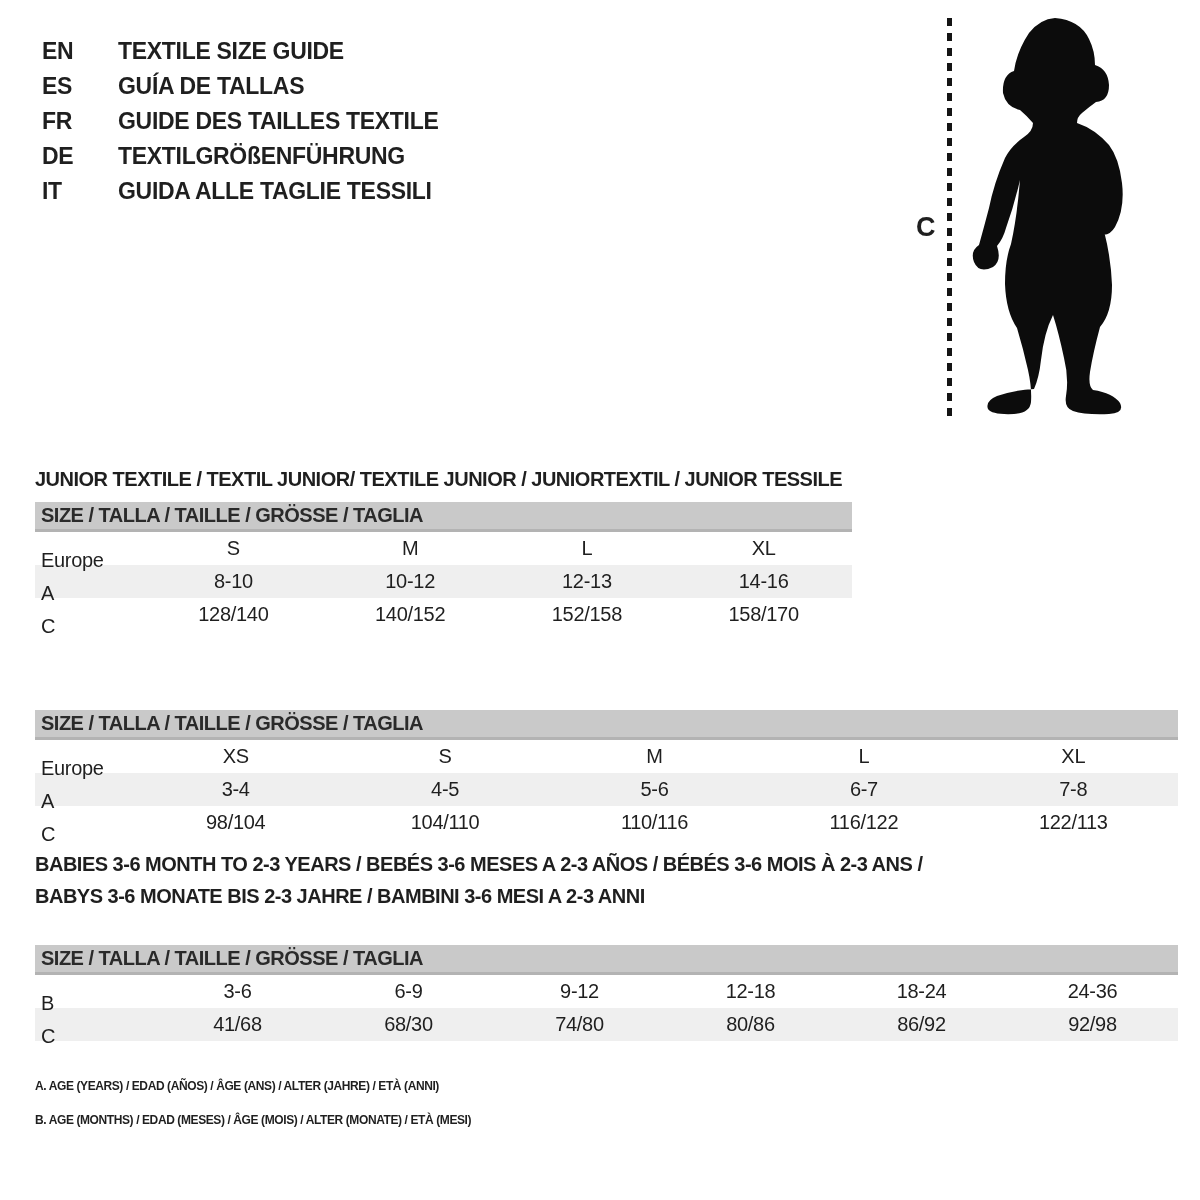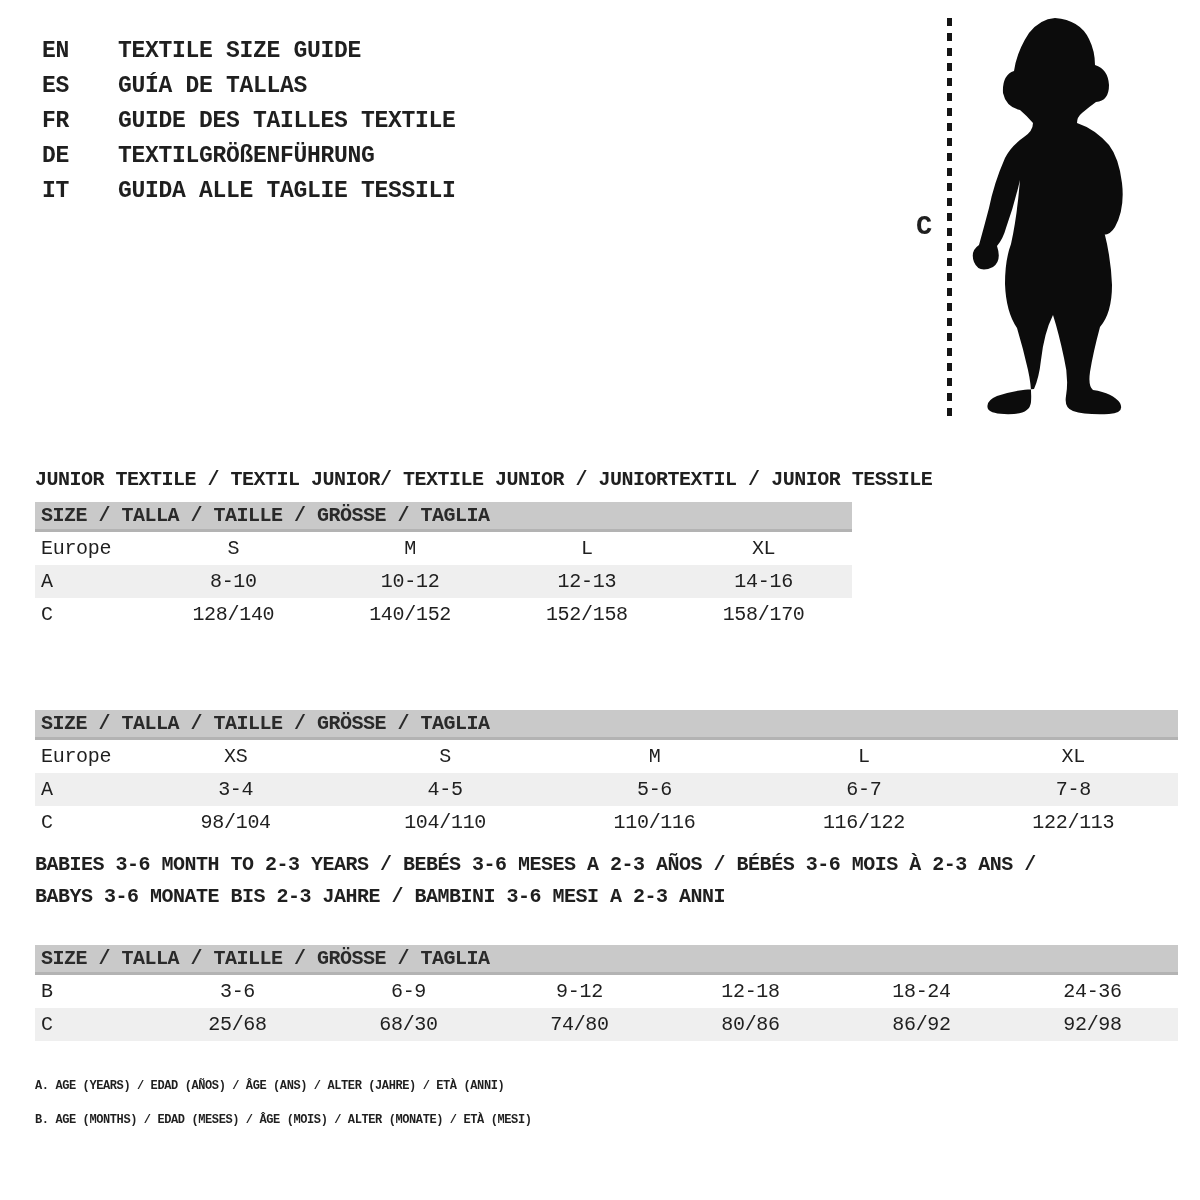--- a/index.html
+++ b/index.html
@@ -1,18 +1,18 @@
 <!DOCTYPE html>
 <html><head>
 <meta charset="utf-8">
 <style>
   html,body{margin:0;padding:0;background:#ffffff;}
   .canvas{
     position:relative;width:1200px;height:1200px;background:#ffffff;overflow:hidden;
-    font-family:Liberation Mono, monospace;color:#1f1f1f;
+    font-family:Liberation Sans, sans-serif;color:#1f1f1f;
   }
   
   .lang-block{position:absolute;left:42px;top:34px;}
   .lang-row{display:flex;height:35px;line-height:35px;font-size:23px;font-weight:700;letter-spacing:-0.3px;}
   .lang-code{width:76px;}
   
   .measure-line{
     position:absolute;left:947px;top:18px;width:5px;height:398px;
     background:repeating-linear-gradient(to bottom,#141414 0 8px,transparent 8px 15px);
   }
@@ -24,21 +24,21 @@
   .size-table{position:absolute;left:35px;}
   .bar{
     height:27px;line-height:27px;background:#c9c9c9;border-bottom:3px solid #b3b3b3;
     padding-left:6px;font-size:20px;font-weight:700;letter-spacing:-0.5px;color:#2a2a2a;margin-top:20px;
   }
   .trow{display:grid;height:33px;line-height:33px;font-size:20px;letter-spacing:-0.3px;}
   .trow.alt{background:#efefef;}
   .cols-j{grid-template-columns:110px repeat(4,1fr);}
   .cols-c{grid-template-columns:96px repeat(5,1fr);}
   .cols-b{grid-template-columns:117px repeat(6,1fr);}
-  .rlabel{text-align:left;padding-left:6px;}
+  .rlabel{text-align:left;padding-left:6px;margin-top:12px;}
   .cell{text-align:center;}
   .w1{width:817px;}
   .w2{width:1143px;}
   
   .legend{position:absolute;left:35px;top:1069px;}
   .legend-line{height:34px;line-height:34px;font-size:12px;font-weight:700;letter-spacing:-0.4px;white-space:nowrap;}
 </style>
 </head>
 <body>
 
@@ -158,21 +158,21 @@
       <span class="rlabel">B</span>
       <span class="cell">3-6</span>
       <span class="cell">6-9</span>
       <span class="cell">9-12</span>
       <span class="cell">12-18</span>
       <span class="cell">18-24</span>
       <span class="cell">24-36</span>
     </div>
     <div class="trow cols-b alt">
       <span class="rlabel">C</span>
-      <span class="cell">25/68</span>
+      <span class="cell">41/68</span>
       <span class="cell">68/30</span>
       <span class="cell">74/80</span>
       <span class="cell">80/86</span>
       <span class="cell">86/92</span>
       <span class="cell">92/98</span>
     </div>
   </div>
 
   <div class="legend">
     <div class="legend-line">A. AGE (YEARS) / EDAD (AÑOS) / ÂGE (ANS) / ALTER (JAHRE) / ETÀ (ANNI)</div>

